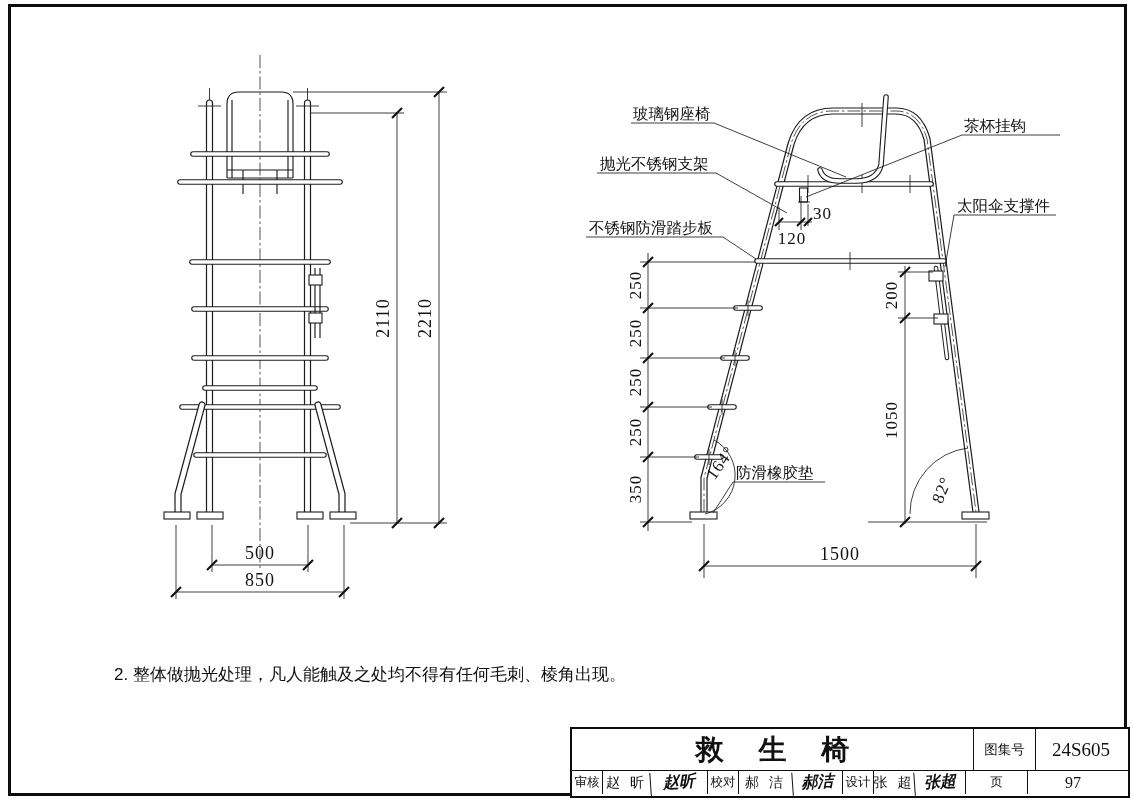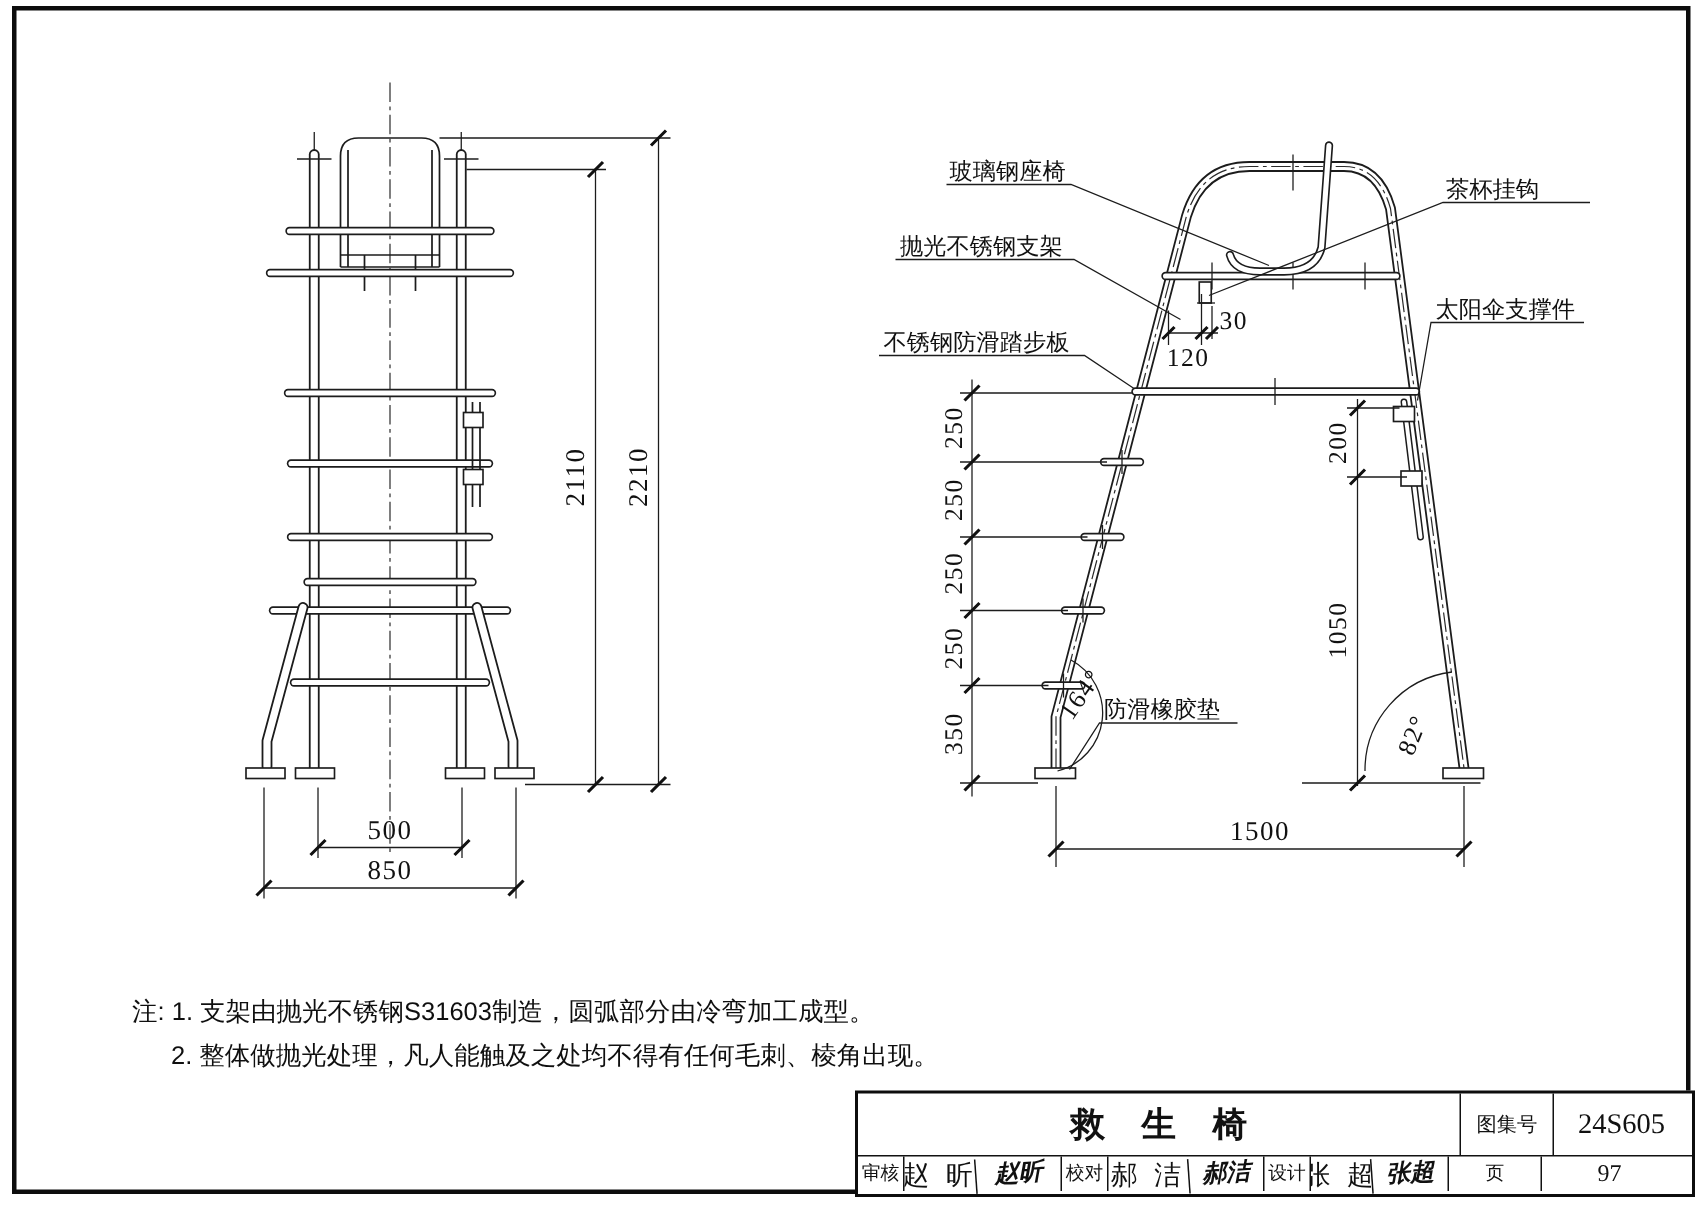--- a/index.html
+++ b/index.html
@@ -33,25 +33,25 @@
 
   
   .tblock{position:absolute;left:570px;top:727px;width:560px;height:71px;
           border:2.5px solid #0d0d0d;box-sizing:border-box;background:#fff;}
   .tb-row{display:flex;width:100%;box-sizing:border-box;}
   .tb-row1{height:42px;border-bottom:1.6px solid #111;}
   .tb-row2{height:23px;}
   .tb-cell{display:flex;align-items:center;justify-content:center;box-sizing:border-box;
            border-left:1.6px solid #111;overflow:hidden;white-space:nowrap;}
   .tb-cell:first-child{border-left:none;}
-  .t-title{width:401px;font-size:23px;font-weight:bold;letter-spacing:9px;padding-left:9px;}
+  .t-title{width:401px;font-size:28px;font-weight:bold;letter-spacing:9px;padding-left:9px;font-family:Liberation Mono, monospace;}
   .t-al{width:62px;font-size:13.5px;font-family:Liberation Serif, serif;}
   .t-an{width:91px;font:19px "Liberation Serif","DejaVu Serif",serif;text-align:center;}
   .c-lab{font-size:12.5px;}
-  .c-name{font-size:18px;letter-spacing:3px;}
+  .c-name{font-size:14px;letter-spacing:3px;}
   .c-sig{font-size:16px;font-weight:bold;font-style:italic;transform:rotate(-4deg);}
   .w0{width:30px}.w1{width:48px}.w2{width:57px}.w3{width:31px}.w4{width:54px}
   .w5{width:50px}.w6{width:31px}.w7{width:41px}.w8{width:51px}.w9{width:62px}
   .w10{width:91px;font:16px "Liberation Serif","DejaVu Serif",serif;text-align:right;}
 </style>
 </head>
 <body>
 
 <div class="page">
   <div class="frame"></div>
@@ -228,24 +228,20 @@
         <path class="thin" d="M1056,215 H954 L945,267"></path>
         <text class="lbl" x="957" y="211">太阳伞支撑件</text>
 
         <path class="thin" d="M825,482 H733 L713,513"></path>
         <text class="lbl" x="736" y="478">防滑橡胶垫</text>
       </g>
     </g>
   </svg>
 
   <div class="notes">
-    <div class="l1">
-      <span>注:</span>
-      <span>1. 支架由抛光不锈钢S31603制造，圆弧部分由冷弯加工成型。</span>
-    </div>
     <div class="l2">
       <span>2. 整体做抛光处理，凡人能触及之处均不得有任何毛刺、棱角出现。</span>
     </div>
   </div>
 
   <div class="tblock">
     <div class="tb-row tb-row1">
       <div class="tb-cell t-title">救 生 椅</div>
       <div class="tb-cell t-al">图集号</div>
       <div class="tb-cell t-an">24S605</div>

